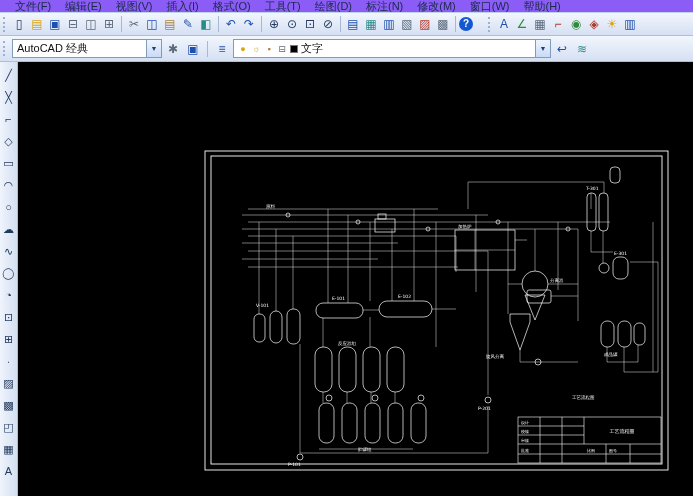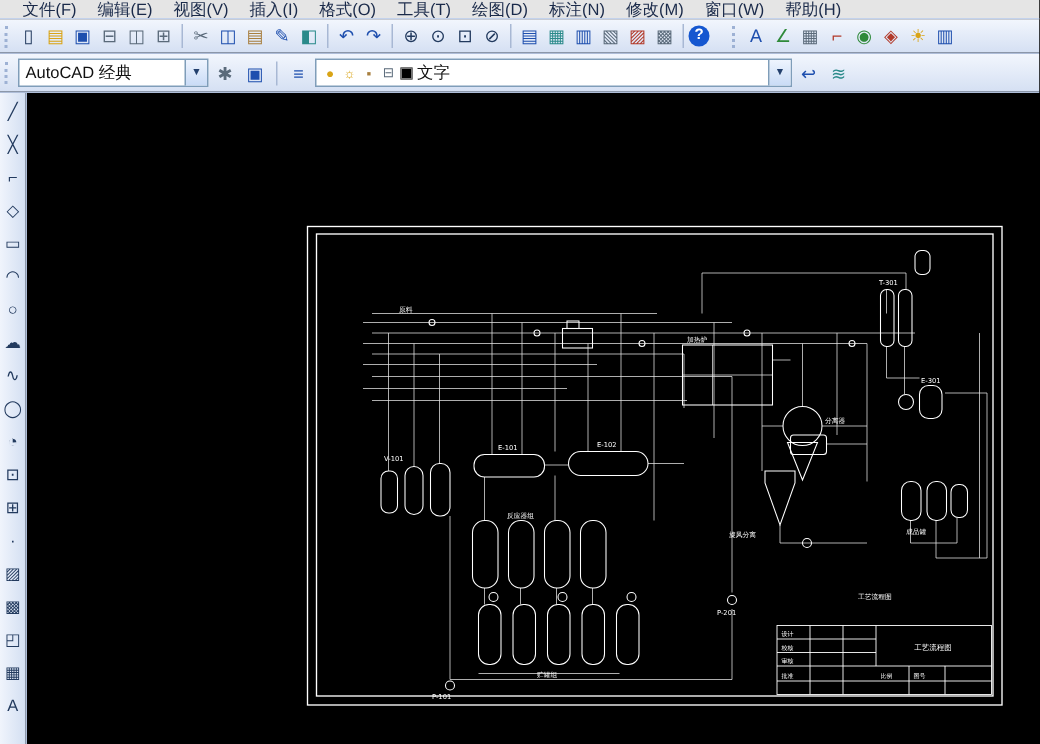--- a/index.html
+++ b/index.html
@@ -1,33 +1,33 @@
 <!DOCTYPE html>
 <html><head>
 <meta charset="utf-8">
 <style>
 *{margin:0;padding:0;box-sizing:border-box}
 html,body{width:693px;height:496px;overflow:hidden}
 body{font-family:"Liberation Sans","DejaVu Sans",sans-serif;background:#000}
 .app{width:693px;height:496px;display:flex;flex-direction:column}
-.menubar{flex:0 0 13px;height:13px;background:#e5e5e5;border-bottom:1px solid #c3d2ec;display:flex;align-items:flex-end;padding-left:8px;overflow:hidden}
+.menubar{flex:0 0 13px;height:13px;background:#8b5cf6;border-bottom:1px solid #c3d2ec;display:flex;align-items:flex-end;padding-left:8px;overflow:hidden}
 .mi{font-size:11px;color:#1a2a4a;padding:0 7px;white-space:nowrap;transform:translateY(2px)}
 .tb{display:flex;align-items:center;padding:1px 2px;background:linear-gradient(#f2f6fd,#d5e0f3);border-bottom:1px solid #aebdd8;flex:0 0 auto}
 .tb1{height:23px}
 .tb2{height:26px;gap:2px}
 .btn{width:18px;height:18px;display:inline-flex;align-items:center;justify-content:center;font-size:12px;line-height:1;color:#223a5e;border-radius:2px;flex:0 0 auto;cursor:default}
 .grip{width:4px;height:15px;border-left:2px dotted #9db1d4;margin:0 3px 0 1px;flex:0 0 auto}
 .sep{width:1px;height:16px;background:#a8b8d4;margin:0 3px;flex:0 0 auto}
 .spacer{width:14px;flex:0 0 auto}
 .c-blue{color:#1e4fae}.c-yellow{color:#d9a416}.c-gray{color:#5a6a7a}.c-tan{color:#a87f3f}
 .c-red{color:#b23a2a}.c-green{color:#2f8a3a}.c-teal{color:#2a8a8a}.c-ink{color:#223a5e}
 .i-help{background:#1557d0;color:#fff;border-radius:50%;width:14px;height:14px;font-size:10px;font-weight:bold}
 .combo{height:19px;background:#fff;border:1px solid #7f9db9;display:flex;align-items:center;font-size:11px;color:#111;padding-left:4px}
 .combo .arrow{margin-left:auto;width:15px;align-self:stretch;background:linear-gradient(#eef4fe,#c9dbf6);border-left:1px solid #7f9db9;display:flex;align-items:center;justify-content:center;font-size:7px;color:#23406e}
-.ws{width:127px}
+.ws{width:150px}
 .layercombo{width:318px;gap:3px}
 .lic{font-size:9px;width:10px;text-align:center;flex:0 0 auto}
 .swatch{width:8px;height:8px;background:#000;border:1px solid #777;flex:0 0 auto}
 .main{flex:1;display:flex;min-height:0}
 .lbar{width:18px;background:linear-gradient(90deg,#f0f4fc,#d3dff2);border-right:1px solid #aebdd8;display:flex;flex-direction:column;align-items:center;padding-top:3px;gap:1px}
 .lbar .btn{width:16px;height:21px;font-size:11px}
 .canvas{flex:1;background:#000;position:relative}
 .canvas svg{position:absolute;inset:0;width:100%;height:100%}
 .canvas text{font-family:"DejaVu Sans",sans-serif}
 </style>

